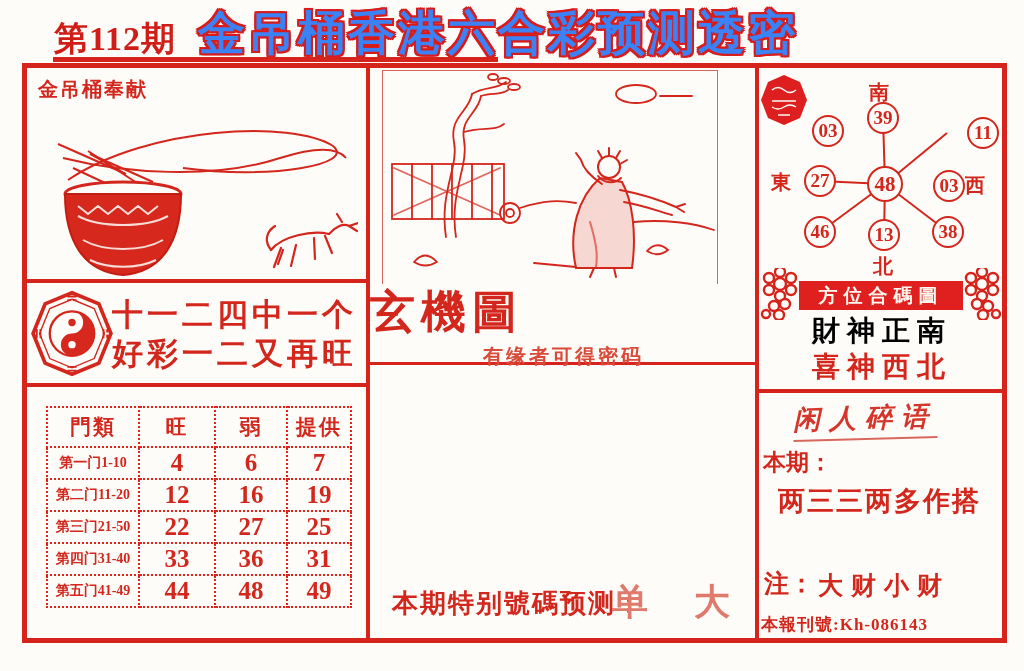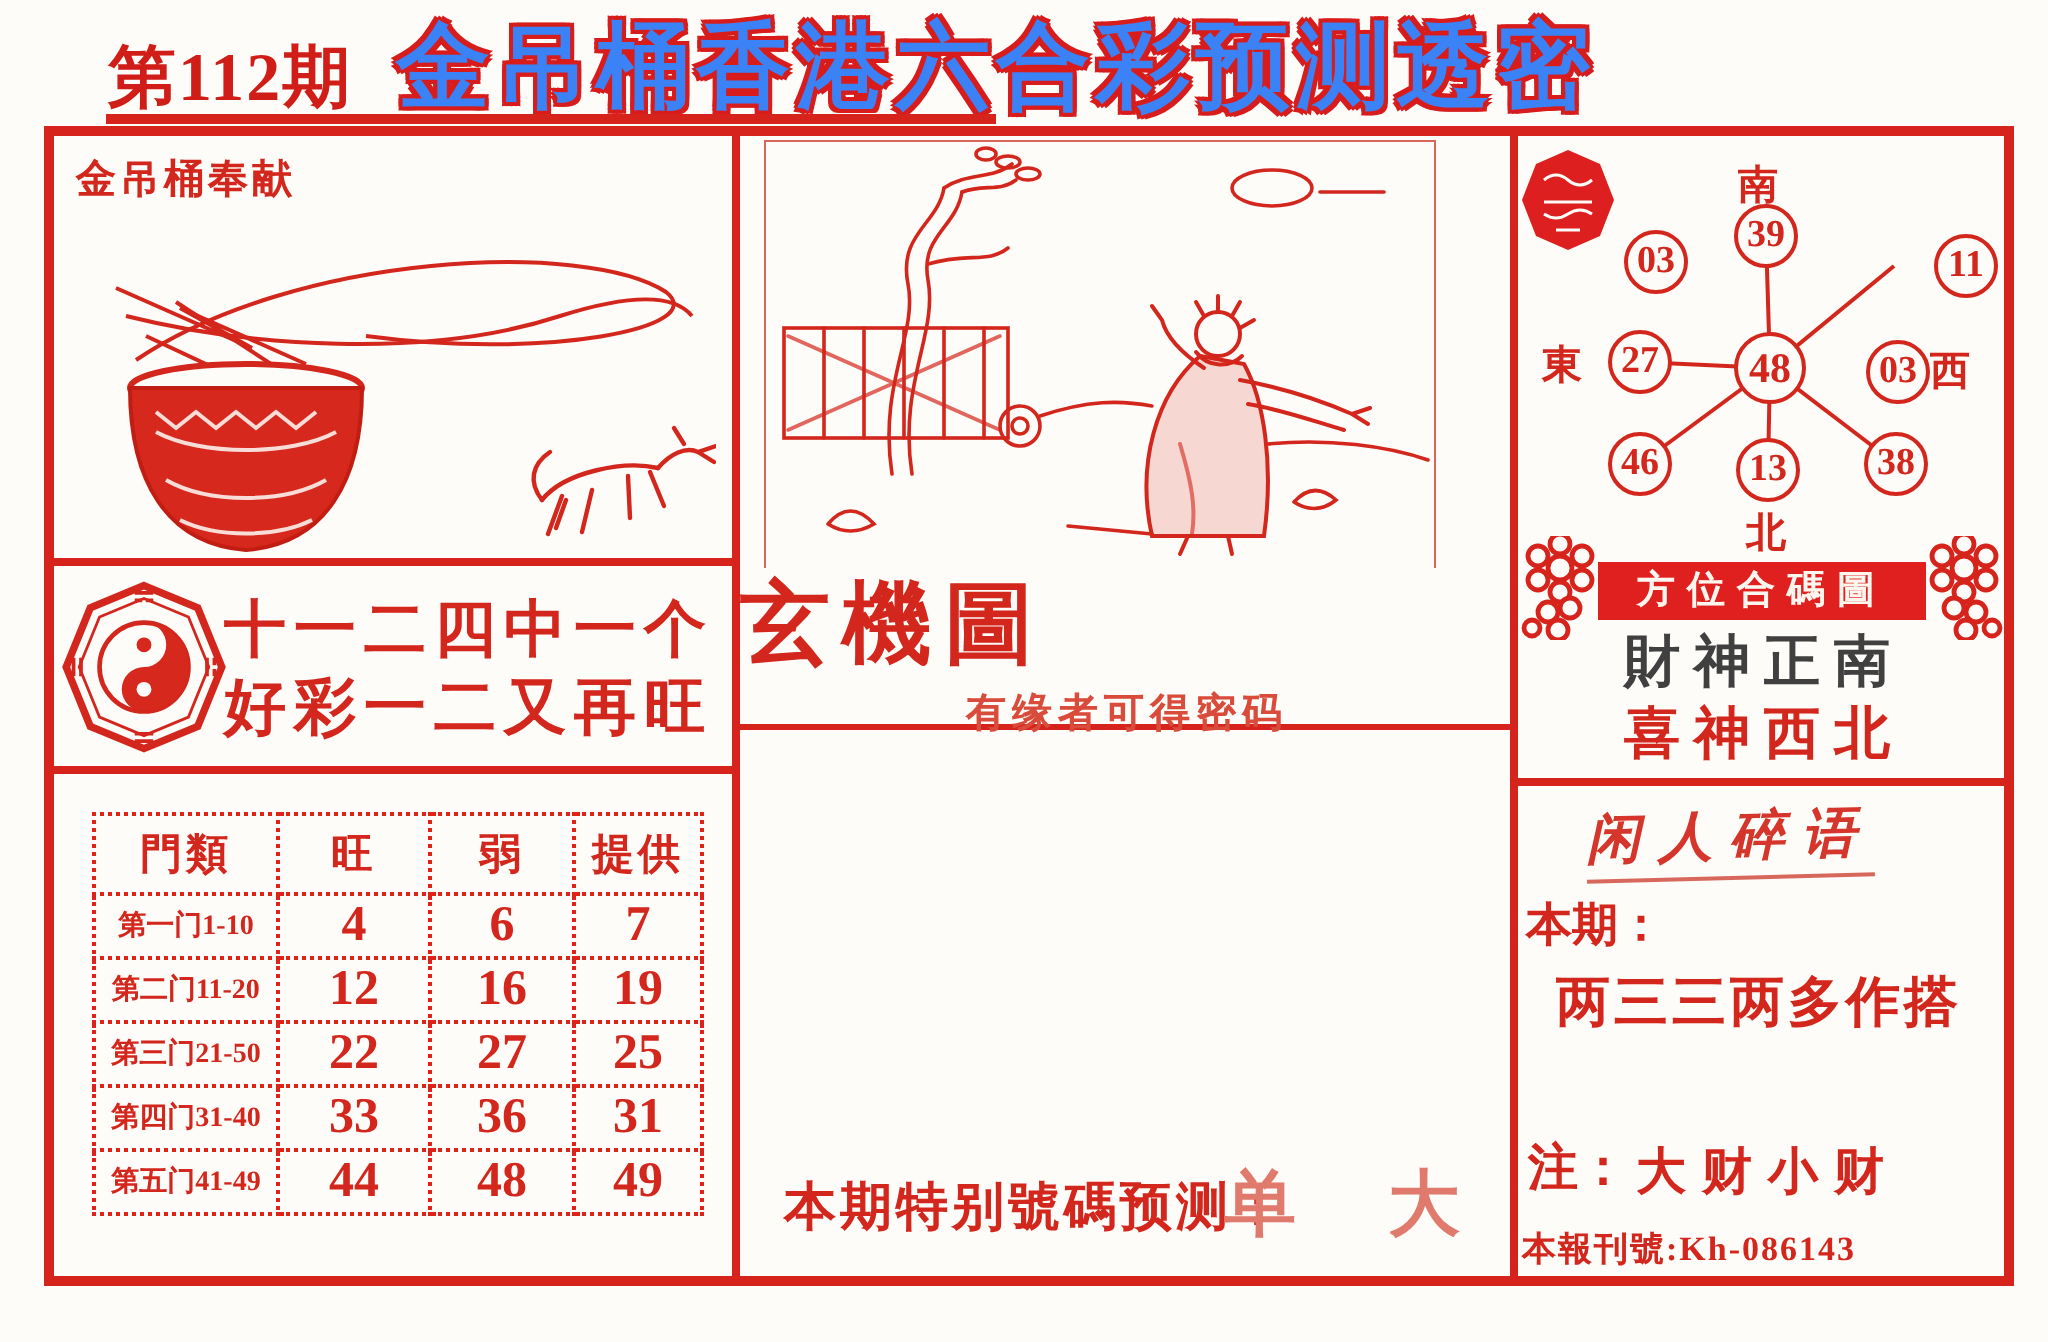--- a/index.html
+++ b/index.html
@@ -51,21 +51,21 @@
   
   .compass{position:absolute;left:759px;top:73px;width:246px;height:206px;}
   .cnode{position:absolute;width:32px;height:32px;border:2px solid #d3261c;border-radius:50%;
     background:#fdfcf8;box-sizing:border-box;text-align:center;line-height:28px;
     font-size:19px;font-weight:900;color:#d3261c;}
   .cnode.center{width:36px;height:36px;line-height:32px;font-size:21px;}
   .cdir{position:absolute;font-size:20px;font-weight:900;color:#d3261c;}
   .banner{position:absolute;left:799px;top:281px;width:164px;height:29px;background:#e01f1f;
     color:#fdf6ee;font-size:19px;font-weight:900;text-align:center;line-height:29px;letter-spacing:6px;}
   .fortune1{position:absolute;left:759px;top:312px;width:246px;text-align:center;
-    font-size:28px;font-weight:900;letter-spacing:7px;color:#404040;}
+    font-size:28px;font-weight:900;letter-spacing:7px;color:#000000;}
   .fortune2{position:absolute;left:759px;top:348px;width:246px;text-align:center;
     font-size:28px;font-weight:900;letter-spacing:7px;color:#d3261c;}
   .smallnote{position:absolute;left:759px;top:383px;width:246px;text-align:center;
     font-size:14px;font-weight:900;letter-spacing:2px;color:#d3261c;}
   
   .gossip{position:absolute;left:793px;top:400px;font-size:27px;font-weight:bold;
     letter-spacing:9px;color:#d5352a;font-style:italic;transform:rotate(-1.5deg);
     border-bottom:2px solid #d8685c;padding-bottom:2px;white-space:nowrap;}
   .benqi{position:absolute;left:763px;top:447px;font-size:23px;font-weight:900;color:#d3261c;}
   .verse1{position:absolute;left:778px;top:483px;font-size:27px;font-weight:900;letter-spacing:2px;color:#d3261c;white-space:nowrap;}

